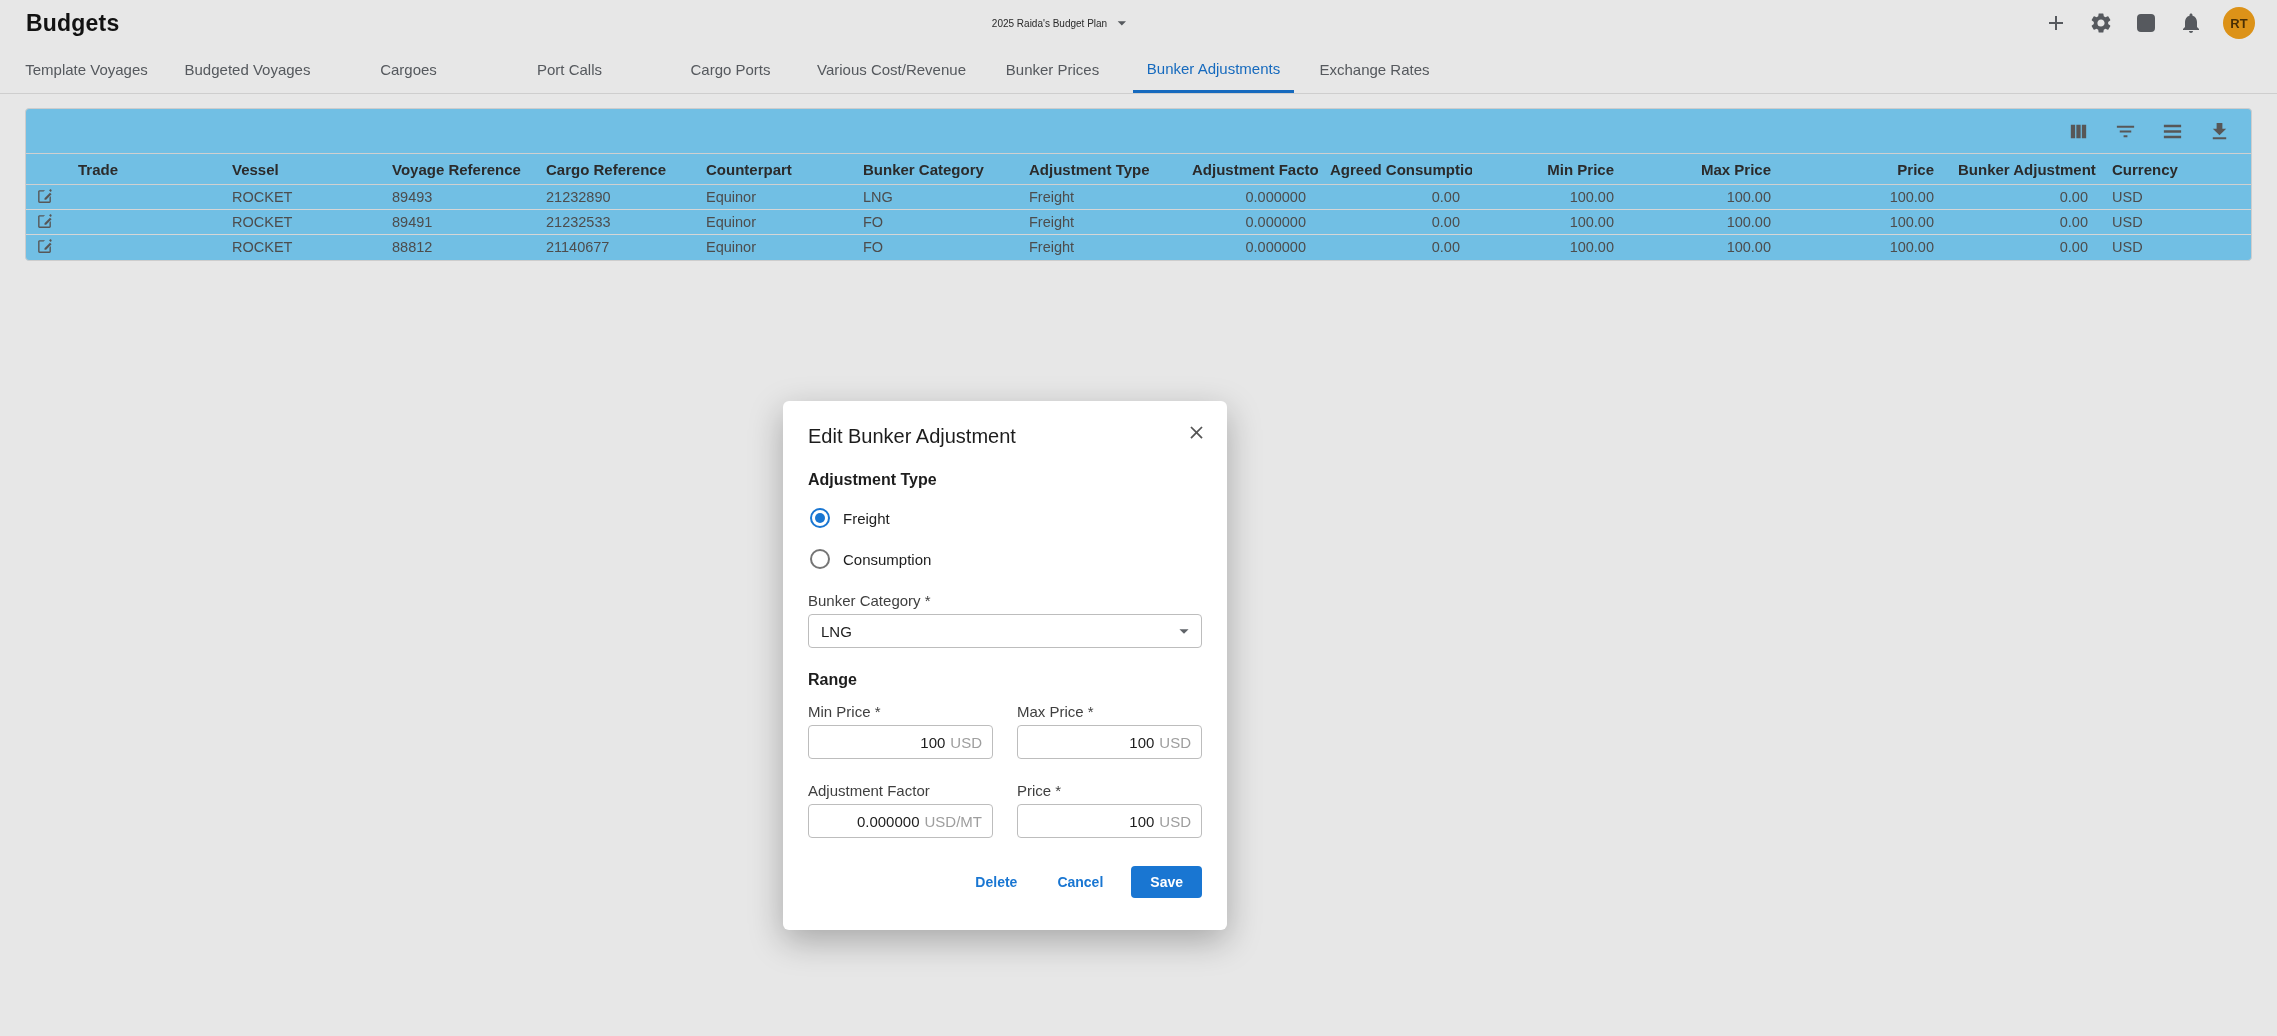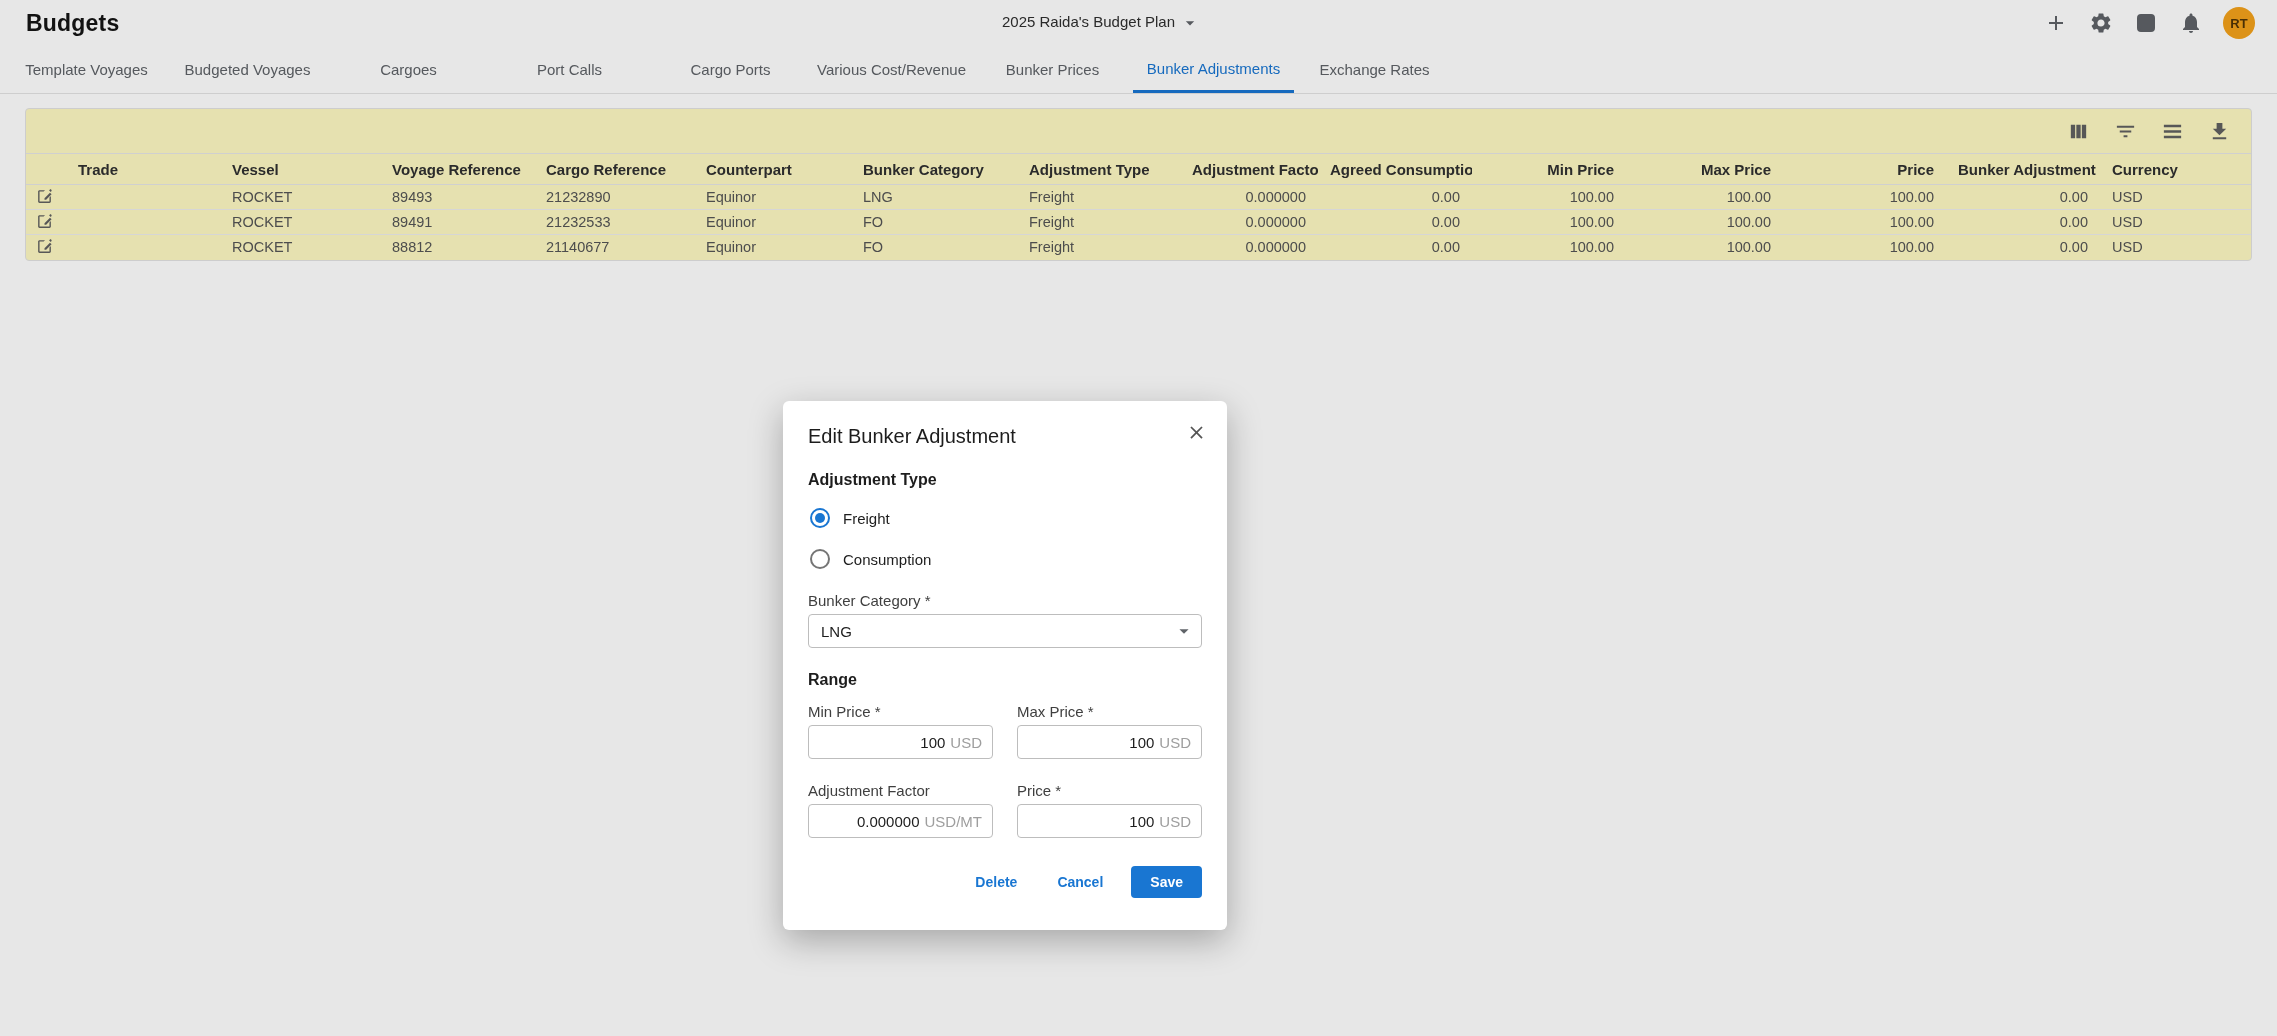--- a/index.html
+++ b/index.html
@@ -8,34 +8,34 @@
     width:2277px; height:1036px;
     background:#ffffff;
     font-family:"Liberation Sans", sans-serif;
     position:relative; overflow:hidden;
     color:#212121;
   }
 
   
   .topbar { height:46px; display:flex; align-items:center; padding:0 22px 0 26px; position:relative; }
   .page-title { font-size:23px; font-weight:700; color:#141414; margin:0; letter-spacing:.2px; }
-  .plan-selector { position:absolute; left:1101px; transform:translateX(-50%); display:flex; align-items:flex-start; gap:5px; font-size:15px; color:#2f2f2f; cursor:pointer; }
+  .plan-selector { position:absolute; left:1062px; transform:translateX(-50%); display:flex; align-items:center; gap:5px; font-size:10px; color:#2f2f2f; cursor:pointer; }
   .plan-selector svg { width:20px; height:20px; fill:#5f6368; }
   .topbar-actions { margin-left:auto; display:flex; align-items:center; gap:19px; }
   .icon-btn { width:26px; height:26px; display:flex; align-items:center; justify-content:center; cursor:pointer; }
   .icon-btn svg { width:24px; height:24px; fill:#5f6368; }
   .avatar { width:32px; height:32px; border-radius:50%; background:#f3a21b; color:rgba(40,25,0,.8); font-weight:700; font-size:13px; display:flex; align-items:center; justify-content:center; cursor:pointer; }
 
   
   .tabs { display:flex; height:48px; padding:0 6px; border-bottom:1px solid #e4e4e4; }
   .tab { width:161px; display:flex; align-items:center; justify-content:center; text-align:center; font-size:15px; font-weight:500; color:#5f6368; cursor:pointer; padding-bottom:1px; }
   .tab.active { color:#1976d2; border-bottom:3px solid #1976d2; padding-bottom:0; }
 
   
-  .grid-card { margin:14px 25px 0; border:1px solid #e3e3e3; border-radius:4px; background:#fef9c3; }
+  .grid-card { margin:14px 25px 0; border:1px solid #e3e3e3; border-radius:4px; background:#7dd3fc; }
   .grid-toolbar { height:44px; display:flex; align-items:center; justify-content:flex-end; gap:21px; padding:0 19px; }
   .grid-toolbar .icon-btn svg { width:23px; height:23px; fill:#616161; }
   table { width:100%; border-collapse:collapse; table-layout:fixed; }
   thead th { height:31px; font-size:15px; font-weight:700; color:#303030; text-align:left; padding:0 12px; border-top:1px solid #e6e6e6; border-bottom:1px solid #e6e6e6; white-space:nowrap; overflow:hidden; cursor:pointer; }
   tbody td { height:25px; font-size:14.5px; color:#555; padding:0 12px; border-bottom:1px solid #ededed; white-space:nowrap; overflow:hidden; }
   tbody tr:last-child td { border-bottom:none; }
   th.num, td.num { text-align:right; }
   td.edit-cell { padding:0 0 0 8px; }
   .row-edit-btn { width:20px; height:20px; display:inline-flex; align-items:center; justify-content:center; cursor:pointer; }
   .row-edit-btn svg { width:17px; height:17px; fill:#616161; }

